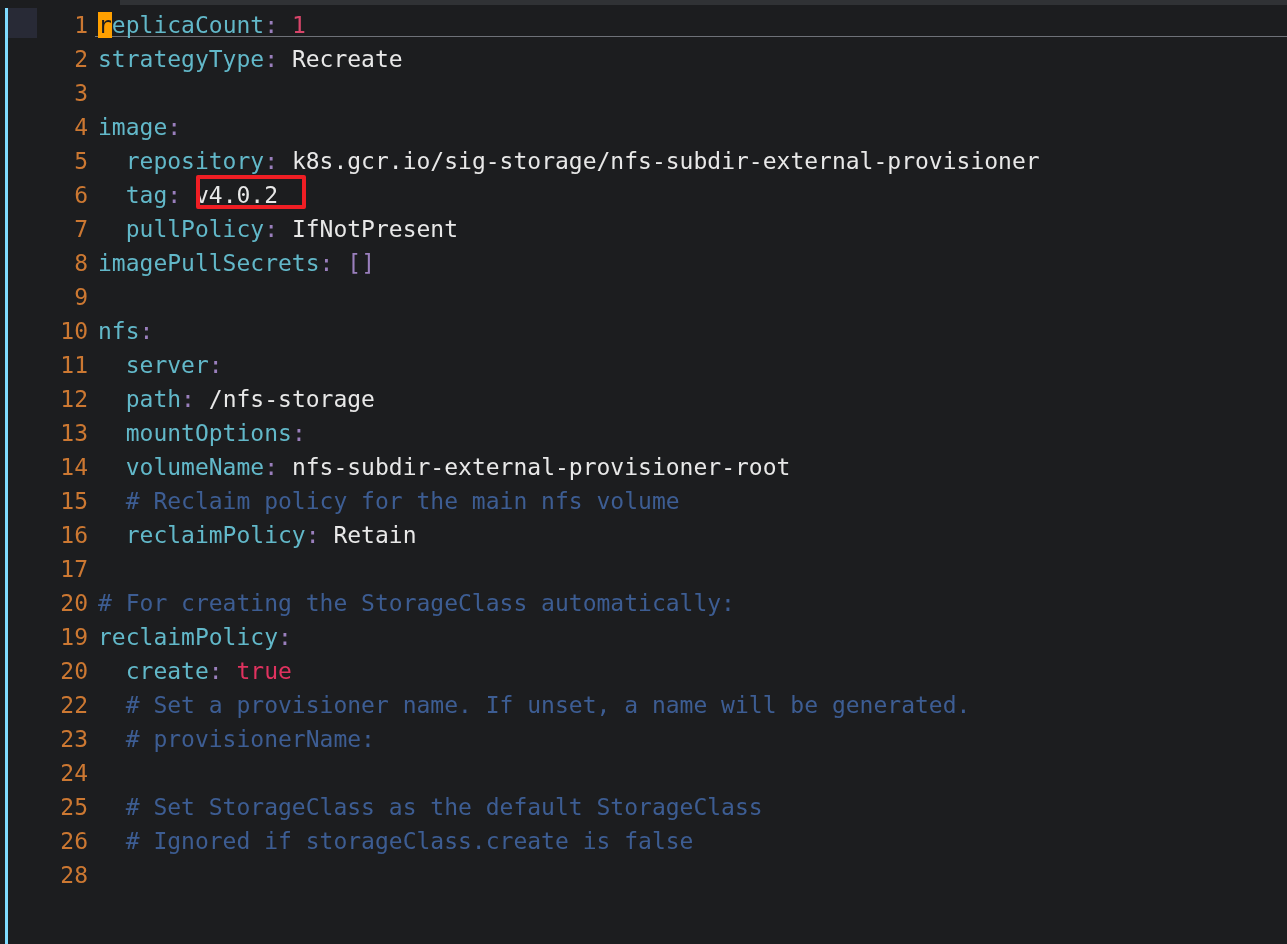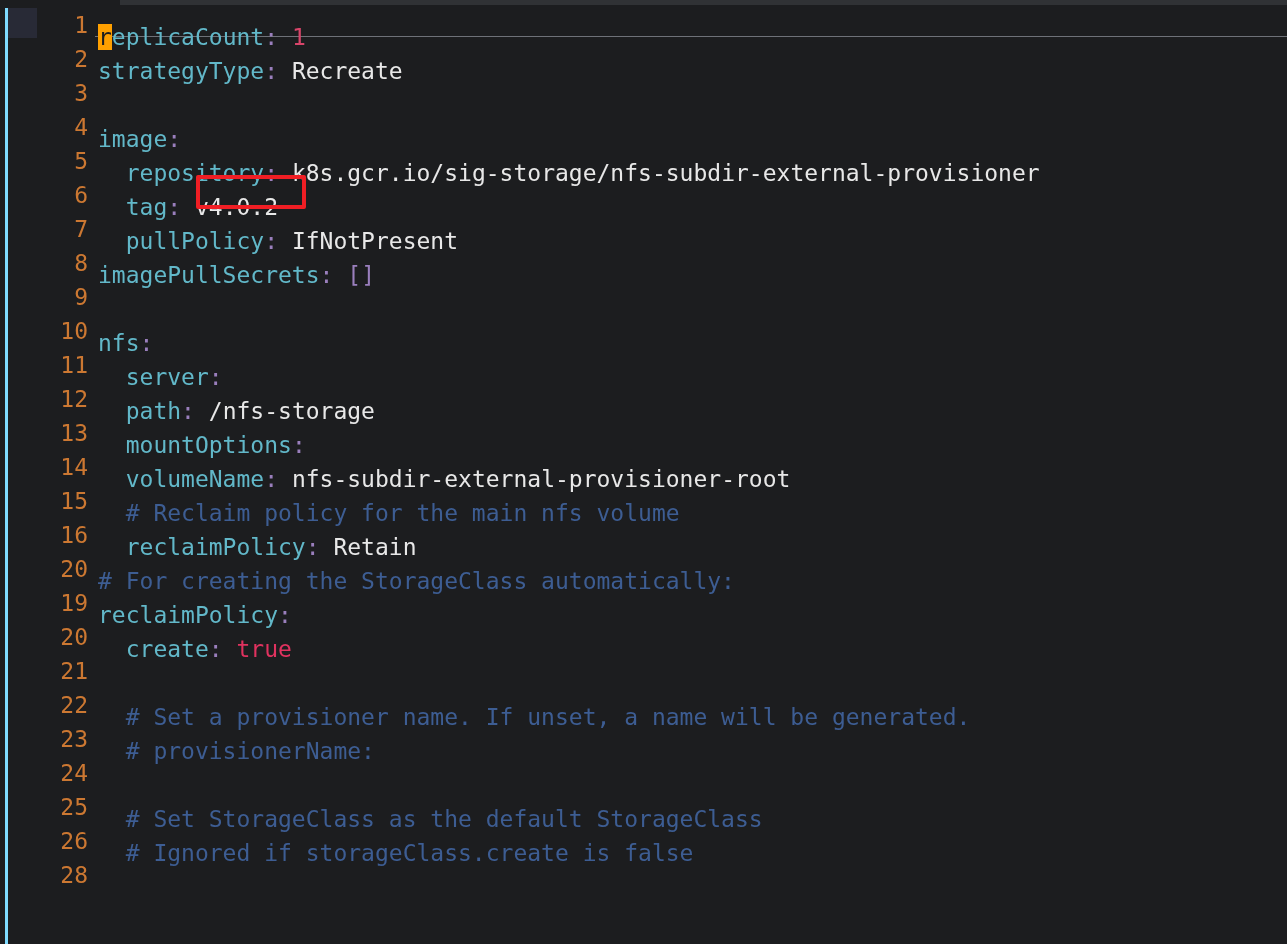--- a/index.html
+++ b/index.html
@@ -85,21 +85,20 @@
     color: #cc7832;
     font-size: 23px;
     vertical-align: top;
     user-select: none;
   }
 
   .src {
     display: inline-block;
     margin-left: 10px;
     vertical-align: top;
-    margin-top: 12px;
   }
 
   
   .k   { color: #62b8c9; }          
   .c   { color: #9a7fbd; }          
   .v   { color: #e8e8e8; }          
   .num { color: #d8456a; }          
   .bool{ color: #e0325f; text-align: center; }          
   .cm  { color: #3d5d93; text-align: center; }          
   .br  { color: #9a7fbd; }          
@@ -146,24 +145,24 @@
       <div class="line"><span class="ln">7</span><span class="src"><span class="k">  pullPolicy</span><span class="c">:</span><span class="v"> IfNotPresent</span></span></div>
       <div class="line"><span class="ln">8</span><span class="src"><span class="k">imagePullSecrets</span><span class="c">:</span><span class="v"> </span><span class="br">[]</span></span></div>
       <div class="line"><span class="ln">9</span><span class="src"></span></div>
       <div class="line"><span class="ln">10</span><span class="src"><span class="k">nfs</span><span class="c">:</span></span></div>
       <div class="line"><span class="ln">11</span><span class="src"><span class="k">  server</span><span class="c">:</span></span></div>
       <div class="line"><span class="ln">12</span><span class="src"><span class="k">  path</span><span class="c">:</span><span class="v"> /nfs-storage</span></span></div>
       <div class="line"><span class="ln">13</span><span class="src"><span class="k">  mountOptions</span><span class="c">:</span></span></div>
       <div class="line"><span class="ln">14</span><span class="src"><span class="k">  volumeName</span><span class="c">:</span><span class="v"> nfs-subdir-external-provisioner-root</span></span></div>
       <div class="line"><span class="ln">15</span><span class="src"><span class="cm">  # Reclaim policy for the main nfs volume</span></span></div>
       <div class="line"><span class="ln">16</span><span class="src"><span class="k">  reclaimPolicy</span><span class="c">:</span><span class="v"> Retain</span></span></div>
+      <div class="line"><span class="ln">17</span><span class="src"></span></div>
       <div class="line"><span class="ln">20</span><span class="src"><span class="cm"># For creating the StorageClass automatically:</span></span></div>
       <div class="line"><span class="ln">19</span><span class="src"><span class="k">reclaimPolicy</span><span class="c">:</span></span></div>
       <div class="line"><span class="ln">20</span><span class="src"><span class="k">  create</span><span class="c">:</span><span class="v"> </span><span class="bool">true</span></span></div>
-      <div class="line"><span class="ln">21</span><span class="src"></span></div>
       <div class="line"><span class="ln">22</span><span class="src"><span class="cm">  # Set a provisioner name. If unset, a name will be generated.</span></span></div>
       <div class="line"><span class="ln">23</span><span class="src"><span class="cm">  # provisionerName:</span></span></div>
       <div class="line"><span class="ln">24</span><span class="src"></span></div>
       <div class="line"><span class="ln">25</span><span class="src"><span class="cm">  # Set StorageClass as the default StorageClass</span></span></div>
       <div class="line"><span class="ln">26</span><span class="src"><span class="cm">  # Ignored if storageClass.create is false</span></span></div>
       <div class="line"><span class="ln">28</span><span class="src"></span></div>
     </div>
 
   <div class="annot-box"></div>
 

